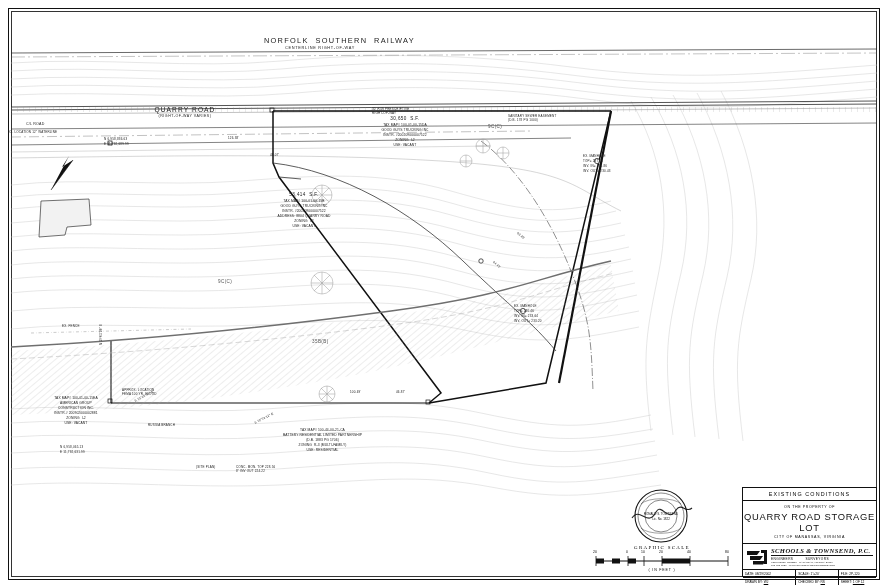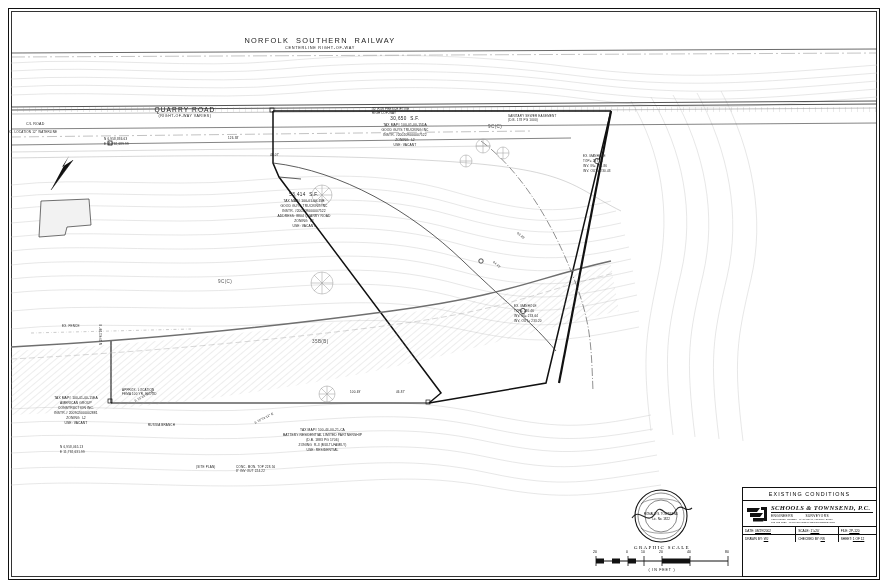--- a/index.html
+++ b/index.html
@@ -267,21 +267,21 @@
         <rect x="415" y="389" width="4" height="4"></rect>
         <rect x="259" y="97" width="4" height="4"></rect>
       </g>
 
       <g stroke="#8a8a8a" stroke-width="0.45" fill="none">
         <path d="M20 322 L 180 318" stroke-dasharray="3 2 0.5 2"></path>
       </g>
     </svg>
   </div>
 
-  <div class="lbl lbl-c t-railway" style="left:225px; top:36px; width:190px;">NORFOLK  SOUTHERN  RAILWAY</div>
+  <div class="lbl lbl-c t-railway" style="left:225px; top:36px; width:190px;text-align:right;">NORFOLK  SOUTHERN  RAILWAY</div>
   <div class="lbl lbl-c t-railsub" style="left:225px; top:46px; width:190px;">CENTERLINE RIGHT-OF-WAY</div>
 
   <div class="lbl lbl-c t-road" style="left:140px; top:106px; width:90px;">QUARRY ROAD</div>
   <div class="lbl lbl-c t-roadsub" style="left:140px; top:114px; width:90px;">(RIGHT-OF-WAY VARIES)</div>
 
   <div class="lbl t-small" style="left:26px; top:122px;">C/L ROAD</div>
   <div class="lbl t-tiny" style="left:8px; top:131px;">EX. LOCATION 12" WATERLINE</div>
 
   <div class="lbl t-tiny" style="left:372px; top:108px;">30' R/W PRESCRIPTIVE
 RIGHT-OF-WAY</div>
@@ -400,20 +400,25 @@
     <div class="gs-num" style="left:99px;">40</div>
     <div class="gs-num" style="left:137px;">80</div>
 
     <div class="gs-feet">( IN FEET )</div>
   </div>
 
   <div id="titleblock">
 
     <div class="tb-row tb-existing">EXISTING  CONDITIONS</div>
 
+    <div class="tb-row">
+      <div class="tb-onthe">ON THE PROPERTY OF</div>
+      <div class="tb-main">QUARRY ROAD STORAGE LOT</div>
+      <div class="tb-city">CITY OF MANASSAS, VIRGINIA</div>
+    </div>
 
     <div style="position:relative;">
       <div class="tb-firm-wrap">
         <div class="tb-logo">
           <svg width="22" height="16" viewBox="0 0 22 16" xmlns="http://www.w3.org/2000/svg">
             <path d="M1 2 L14 2 L11 6 L1 6 Z" fill="#111"></path>
             <path d="M4 7 L17 7 L14 11 L4 11 Z" fill="#111"></path>
             <path d="M7 12 L20 12 L17 15.5 L7 15.5 Z" fill="#111"></path>
             <path d="M15 1 L21 1 L21 15 L18 15 L18 4 L15 4 Z" fill="#111"></path>
           </svg>

